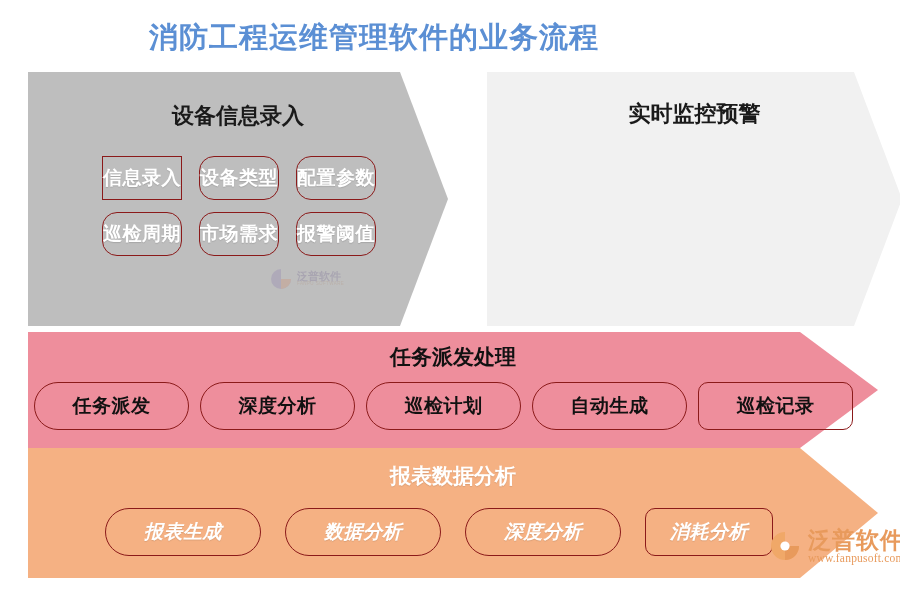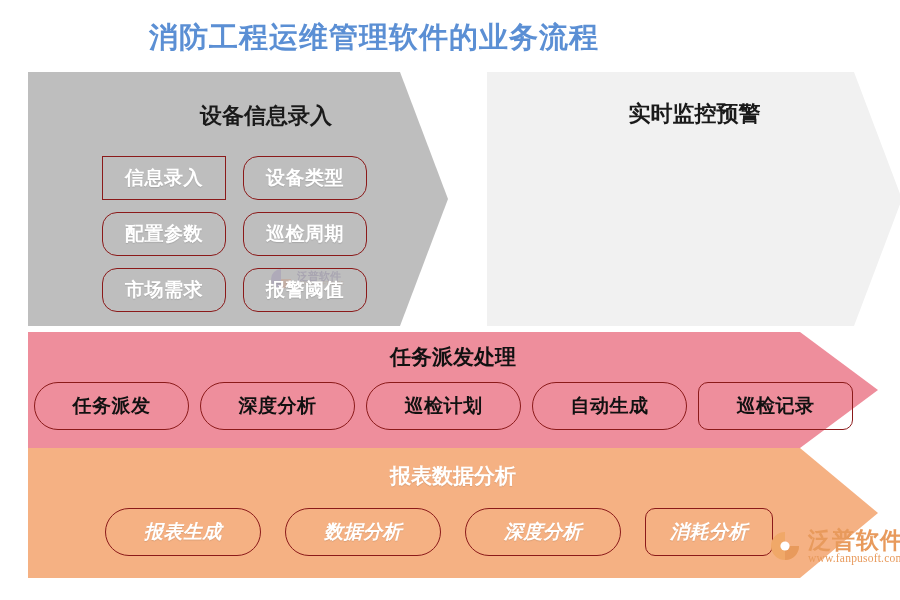--- a/index.html
+++ b/index.html
@@ -67,27 +67,27 @@
 
   
   .panel-top { top: 72px; height: 254px; }
   #panel-input  { left: 28px;  width: 420px; }
   #panel-monitor{ left: 487px; width: 415px; font-family: Liberation Mono, monospace; }
 
   .panel-top .panel-heading {
     top: 32px;
     font-size: 22px;
   }
-  #panel-input .panel-heading  { color: #1a1a1a; padding-right: 48px; margin-left: 28px; }
+  #panel-input .panel-heading  { color: #1a1a1a; padding-right: 48px; }
   #panel-monitor .panel-heading{ color: #1a1a1a; padding-right: 44px; }
 
   .grid2 {
     position: absolute;
     display: grid;
-    grid-template-columns: 1fr 1fr;
+    grid-template-columns: 1fr 1fr 1fr;
     column-gap: 17px;
     row-gap: 12px;
   }
   #grid-input   { left: 74px;  top: 84px; width: 265px; }
 
   .chip {
     box-sizing: border-box;
     height: 44px;
     display: flex;
     align-items: center;

